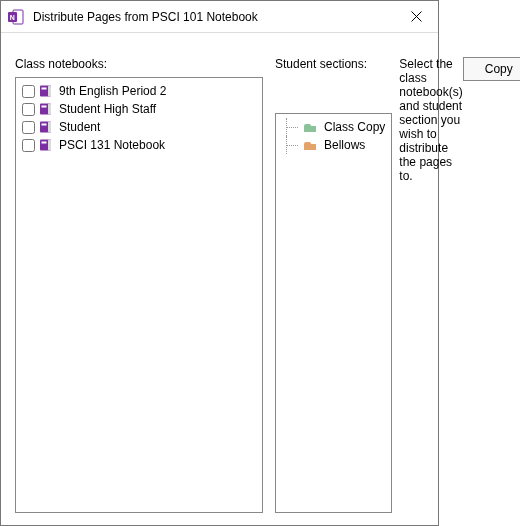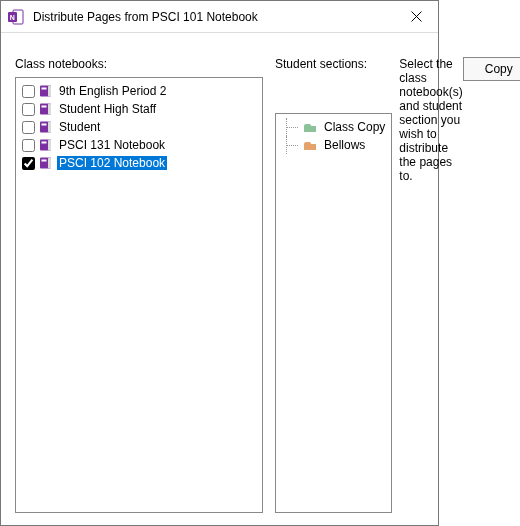--- a/index.html
+++ b/index.html
@@ -208,29 +208,20 @@
               </div>
               <div class="node">
                 <input type="checkbox" class="chk" style="">
                 <span class="nb-icon"><svg viewBox="0 0 14 12">
                     <rect x="1" y="0.5" width="11" height="11" rx="1" fill="#7b2fa0"></rect>
                     <rect x="9" y="0.5" width="3" height="11" rx="1" fill="#dcdcdc"></rect>
                     <rect x="2.5" y="2.5" width="5" height="2" fill="#fff"></rect>
                   </svg></span>
                 <span class="label">PSCI 131 Notebook</span>
               </div>
-              <div class="node selected">
-                <input type="checkbox" class="chk" checked="" style="">
-                <span class="nb-icon"><svg viewBox="0 0 14 12">
-                    <rect x="1" y="0.5" width="11" height="11" rx="1" fill="#7b2fa0"></rect>
-                    <rect x="9" y="0.5" width="3" height="11" rx="1" fill="#dcdcdc"></rect>
-                    <rect x="2.5" y="2.5" width="5" height="2" fill="#fff"></rect>
-                  </svg></span>
-                <span class="label">PSCI 102 Notebook</span>
-              </div>
             </div>
         </div>
       </div>
 
       <div class="pane right">
         <div class="pane-label">Student sections:</div>
         <div class="listbox">
           <div class="tree" id="section-list">
               <div class="node">
                 <span class="sect-branch"></span>

